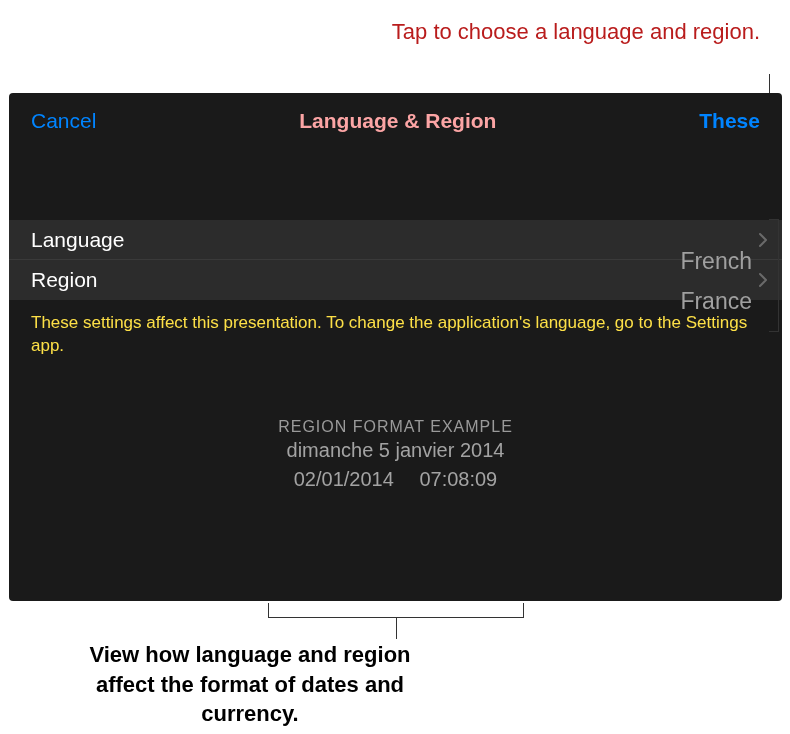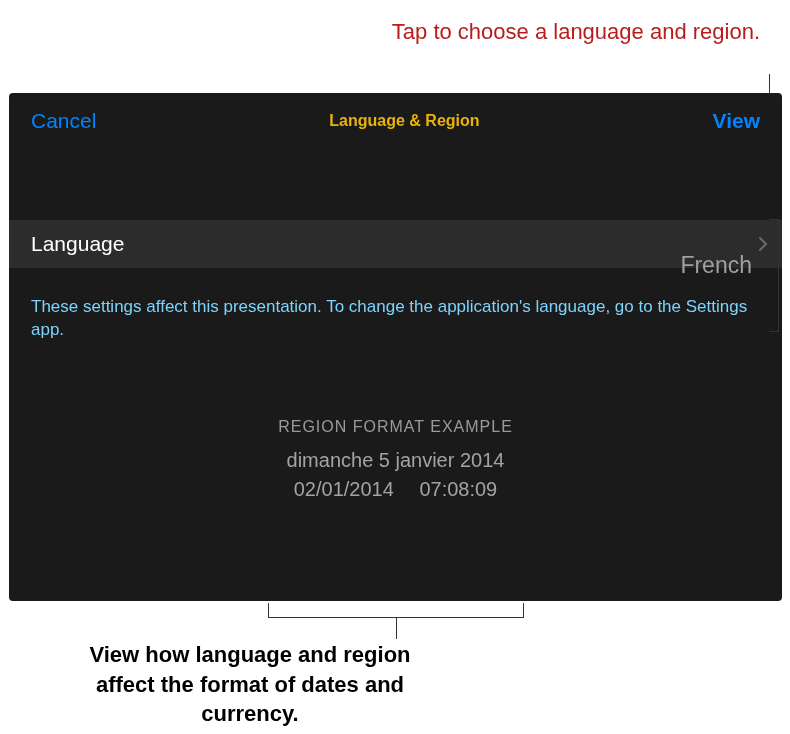--- a/index.html
+++ b/index.html
@@ -48,35 +48,35 @@
       justify-content: space-between;
       padding: 0 22px;
     }
     .cancel-btn {
       color: #0084ff;
       font-size: 21px;
       font-weight: 400;
       cursor: pointer;
     }
     .header-title {
-      color: #eab308;
-      font-size: 16px;
+      color: #fca5a5;
+      font-size: 21px;
       font-weight: 600;
     }
     .done-btn {
       color: #0084ff;
       font-size: 21px;
       font-weight: 600;
       cursor: pointer;
     }
     .rows-section {
       margin-top: 72px;
     }
     .setting-row {
-      height: 48px;
+      height: 40px;
       background: #2c2c2c;
       display: flex;
       align-items: center;
       justify-content: space-between;
       padding: 0 14px 0 22px;
       border-bottom: 1px solid #3a3a3a;
       cursor: pointer;
     }
     .setting-row:last-of-type {
       border-bottom: none;
@@ -94,34 +94,33 @@
       color: #a0a0a0;
       font-size: 23px;
       margin-top: 43px;
     }
     .chevron {
       color: #6a6a6a;
       display: flex;
       align-items: center;
     }
     .footer-note {
-      color: #7dd3fc;
+      color: #fde047;
       font-size: 17px;
       line-height: 1.35;
-      padding: 28px 22px;
+      padding: 12px 22px;
     }
     .example-block {
       text-align: center;
       margin-top: 48px;
     }
     .example-header {
       color: #9a9a9a;
       font-size: 16px;
       letter-spacing: 1px;
-      margin-bottom: 10px;
     }
     .example-line {
       color: #a3a3a3;
       font-size: 20px;
       line-height: 1.45;
     }
     .bracket-top {
       position: absolute;
       top: 219px;
       right: 11px;
@@ -164,36 +163,47 @@
 </head>
 <body>
 
 <div class="callout-top">Tap to choose a language and region.</div>
 <div class="callout-line-top"></div>
 
 <div class="panel">
   <div class="panel-header">
     <div class="cancel-btn">Cancel</div>
     <div class="header-title">Language &amp; Region</div>
-    <div class="done-btn">View</div>
+    <div class="done-btn">These</div>
   </div>
 
   <div class="rows-section">
     <div class="setting-row">
       <div class="row-label">Language</div>
       <div class="row-value-wrap">
         <div class="row-value">French</div>
         <div class="chevron">
           <svg width="10" height="16" viewBox="0 0 10 16">
               <path d="M2 2 L8 8 L2 14" stroke="#6a6a6a" stroke-width="2" fill="none" stroke-linecap="round" stroke-linejoin="round"></path>
             </svg>
         </div>
       </div>
     </div>
 
+    <div class="setting-row">
+      <div class="row-label">Region</div>
+      <div class="row-value-wrap">
+        <div class="row-value">France</div>
+        <div class="chevron">
+          <svg width="10" height="16" viewBox="0 0 10 16">
+              <path d="M2 2 L8 8 L2 14" stroke="#6a6a6a" stroke-width="2" fill="none" stroke-linecap="round" stroke-linejoin="round"></path>
+            </svg>
+        </div>
+      </div>
+    </div>
   </div>
 
   <div class="footer-note">These settings affect this presentation. To change the application's language, go to the Settings app.</div>
 
   <div class="example-block">
     <div class="example-header">REGION FORMAT EXAMPLE</div>
     <div class="example-line">dimanche 5 janvier 2014</div>
     <div class="example-line">02/01/2014  07:08:09</div>
   </div>
 </div>

